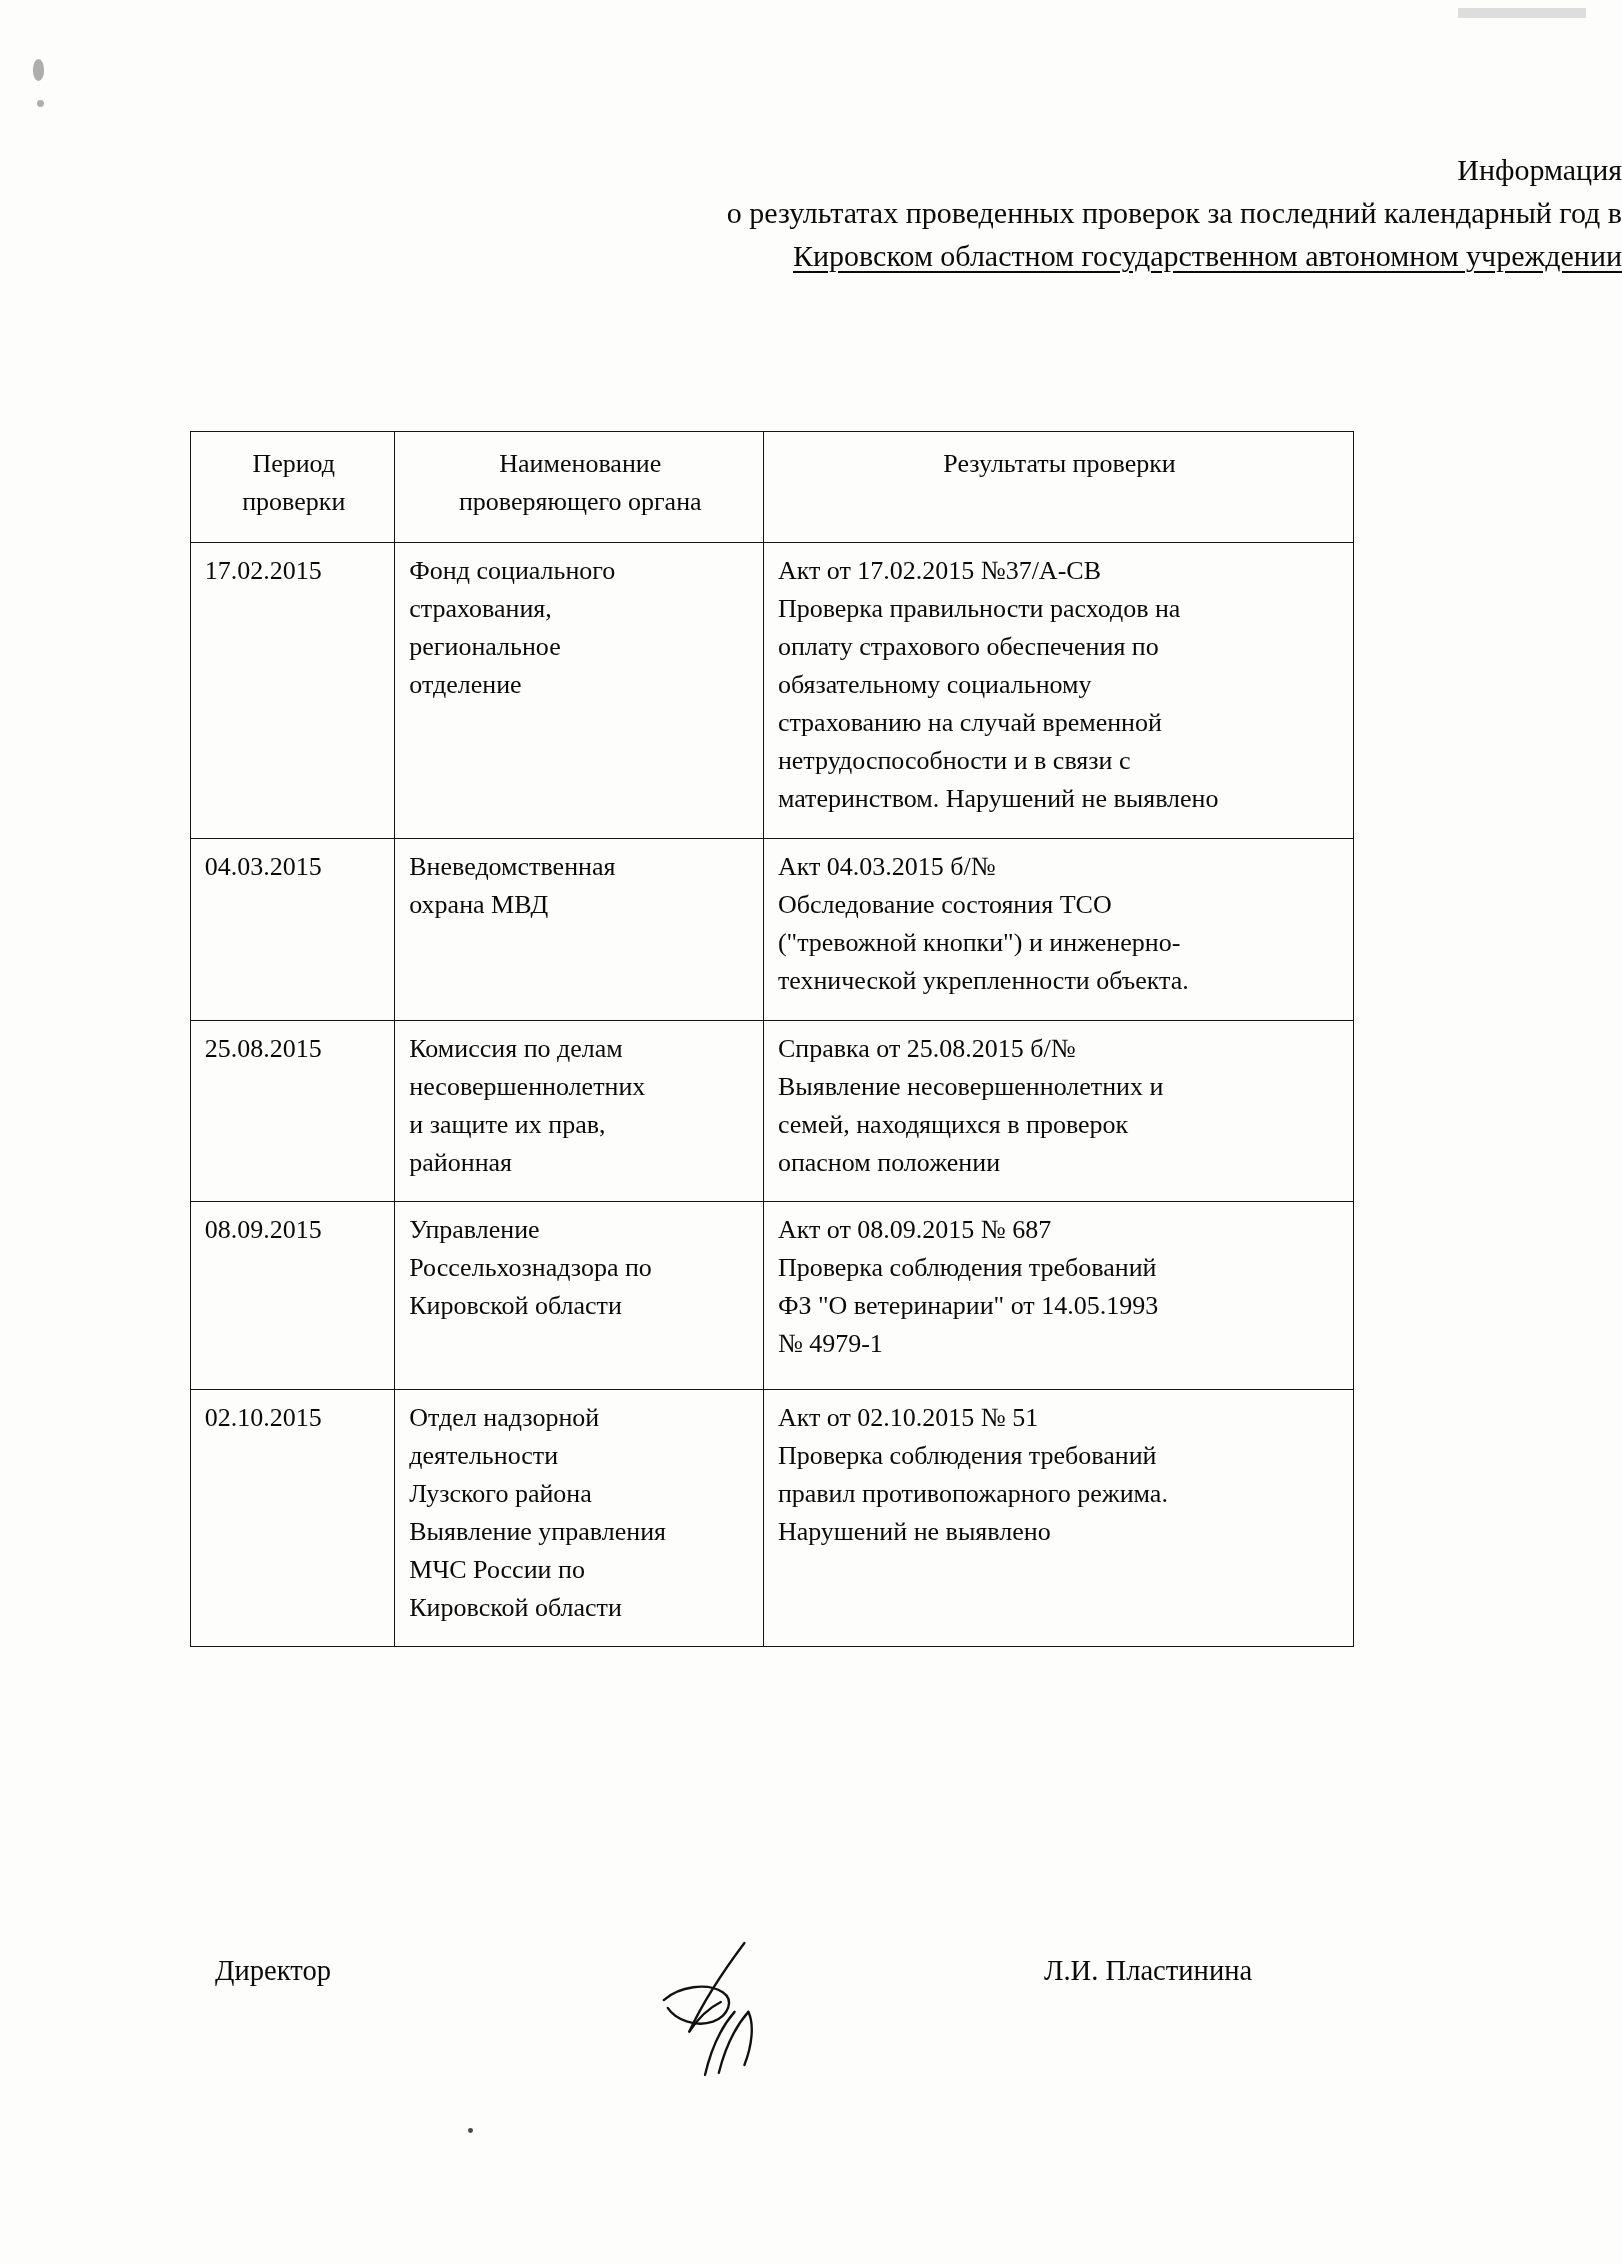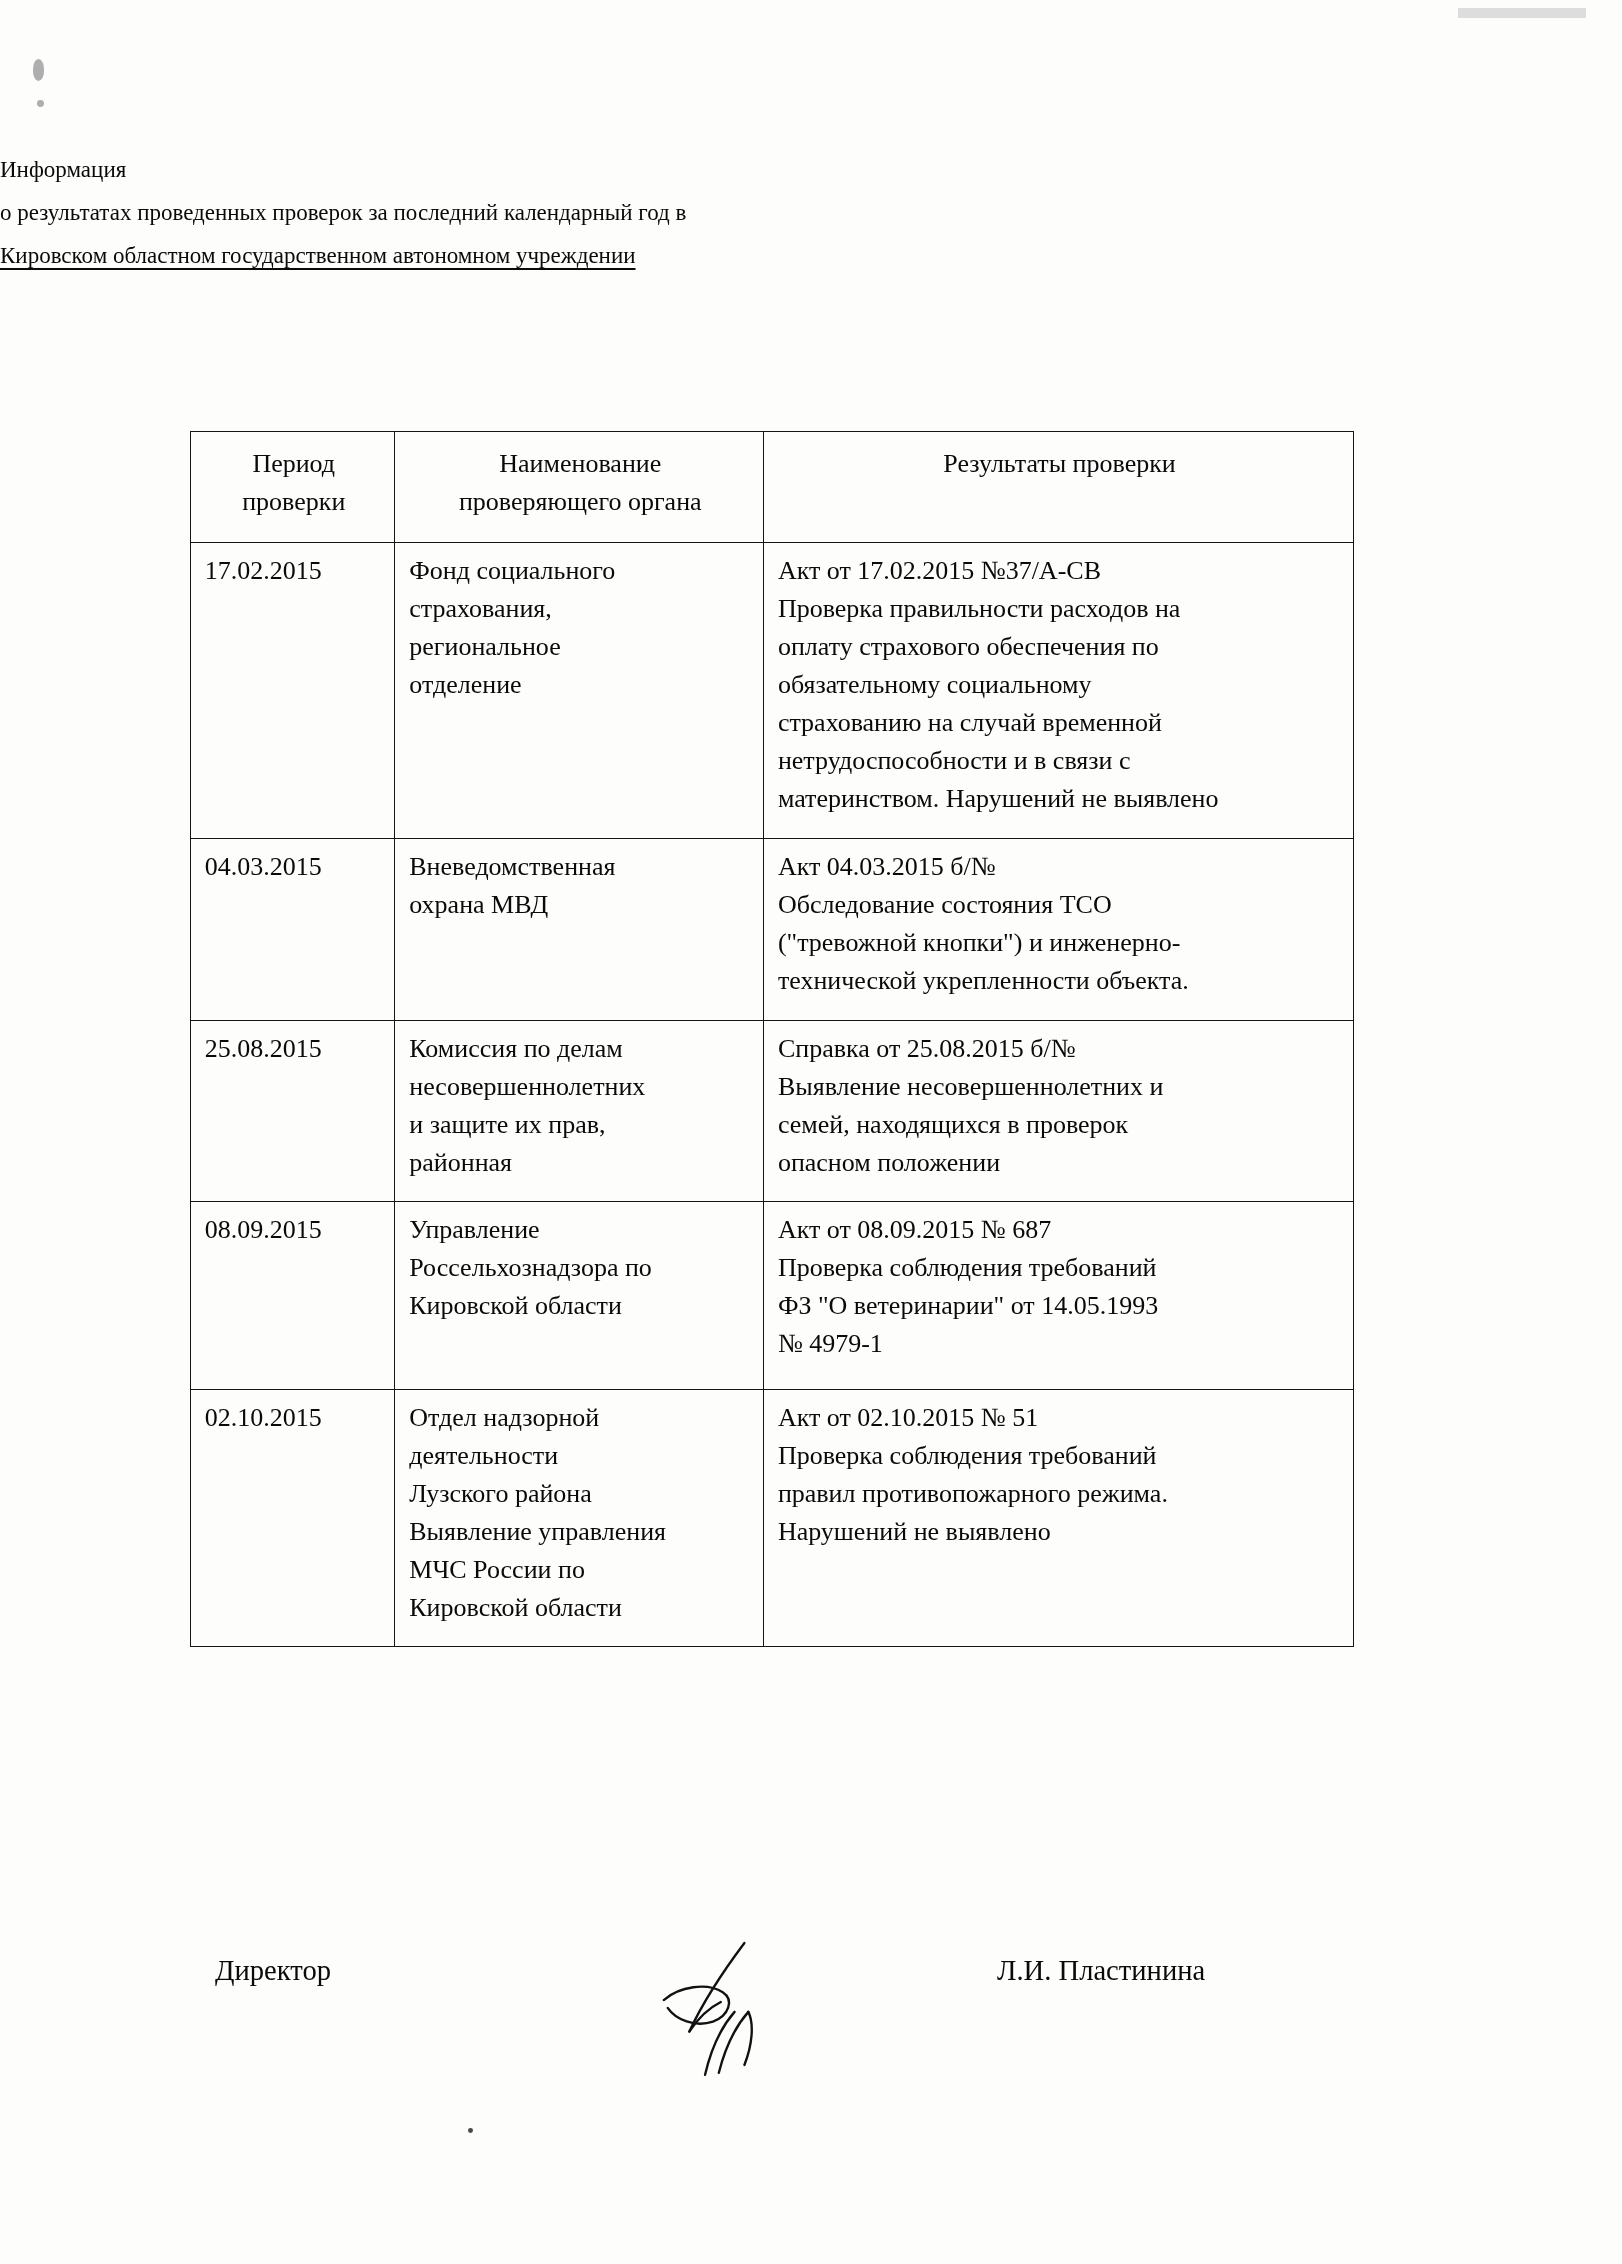--- a/index.html
+++ b/index.html
@@ -34,22 +34,22 @@
     background: #bdbdbd;
     opacity: .5;
   }
 
   
   .doc-title {
     position: absolute;
     left: 0;
     right: 0;
     top: 148px;
-    text-align: left;
-    font-size: 23px;
+    text-align: right;
+    font-size: 30px;
     line-height: 43px;
   }
   .doc-title .tline {
     display: block;
     white-space: nowrap;
   }
   .doc-title .tline.underlined {
     text-decoration: underline;
     text-underline-offset: 4.9px;
     text-decoration-thickness: 2px;
@@ -113,21 +113,21 @@
     padding-left: 18px;
   }
   .footer .role {
     position: absolute;
     left: 215px;
     top: 0;
     font-size: 28.6px;
   }
   .footer .signer {
     position: absolute;
-    left: 997px;
+    left: 1044px;
     top: 0;
     font-size: 28.6px;
     white-space: nowrap;
   }
   .signature {
     position: absolute;
     left: 650px;
     top: -29.6px;
     width: 177px;
     height: 158px;

